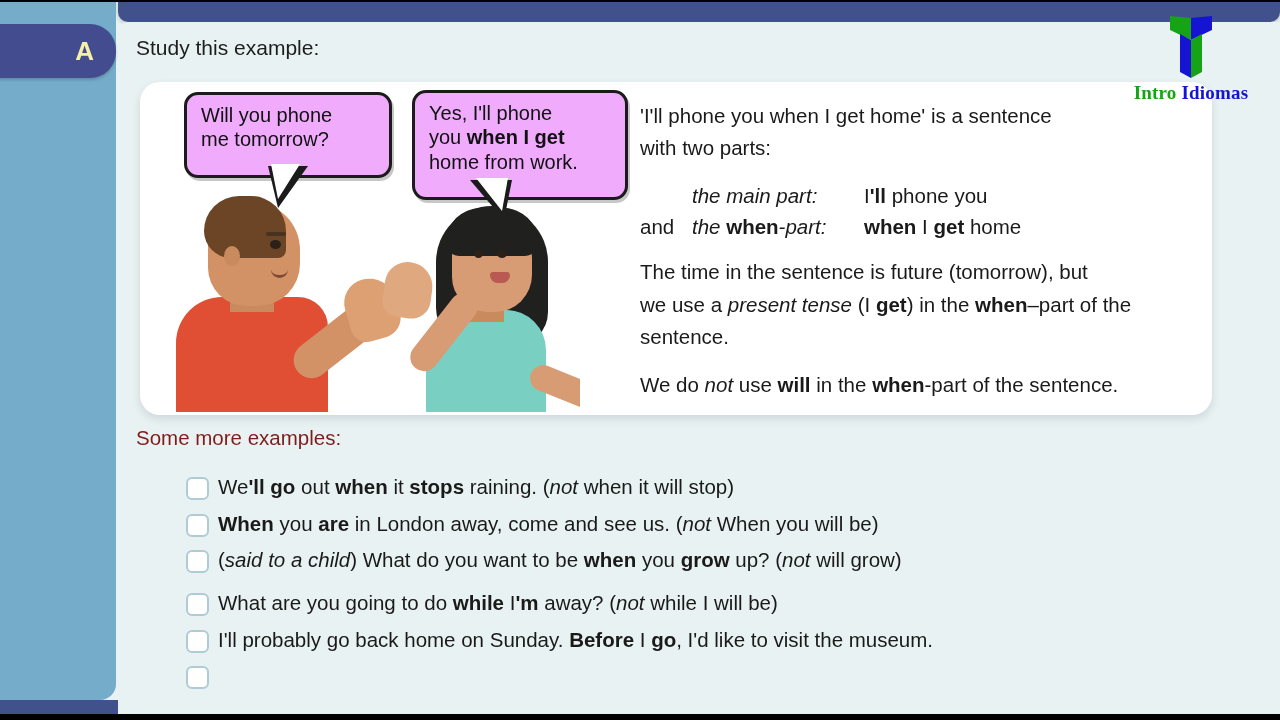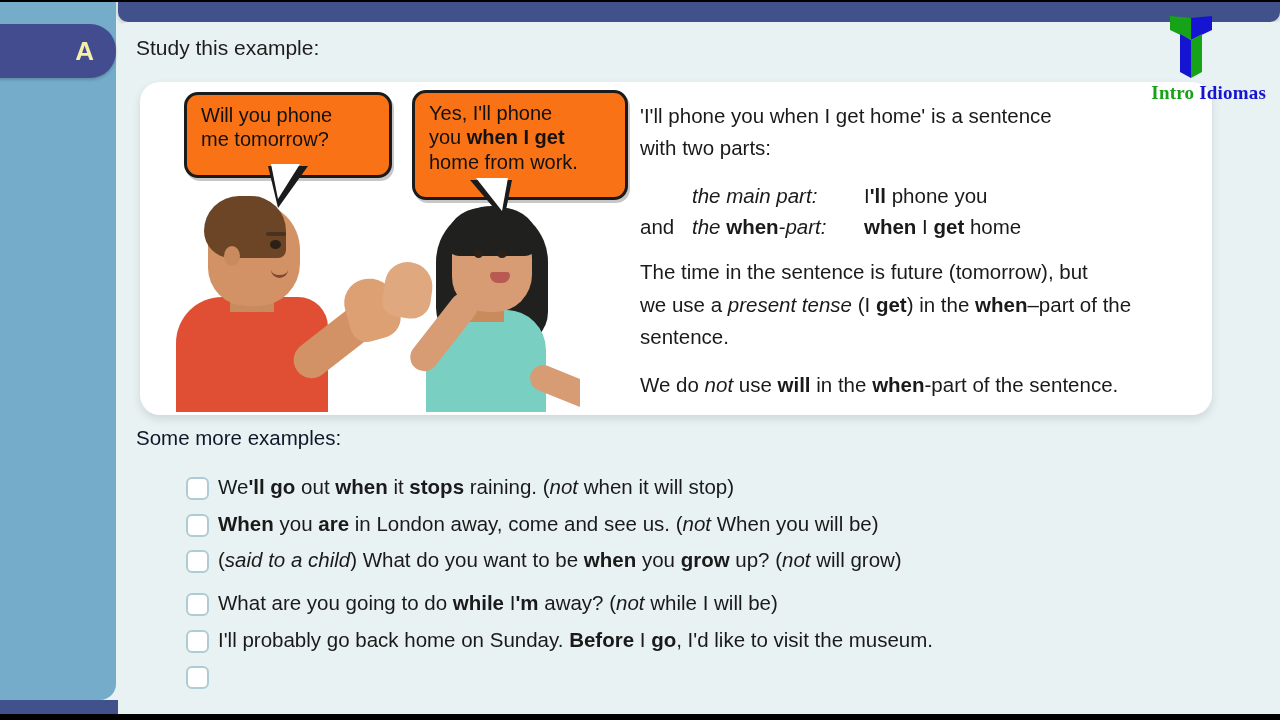--- a/index.html
+++ b/index.html
@@ -63,21 +63,21 @@
 
   
   .card{
     position:absolute;left:22px;top:60px;width:1072px;height:333px;
     background:#ffffff;border-radius:20px;
     box-shadow:0 4px 9px rgba(20,40,60,.13);
   }
 
   
   .bubble{
-    position:absolute;background:#f97316;border:3px solid #1b1b1b;border-radius:14px;
+    position:absolute;background:#f0abfc;border:3px solid #1b1b1b;border-radius:14px;
     padding:8px 13px 23px 14px;font-size:20px;line-height:1.22;color:#111;
     box-shadow:2px 3px 0 rgba(0,0,0,.22);
   }
   .bubble b{font-weight:700;}
   .bubble-a{left:44px;top:10px;width:175px;}
   .bubble-b{left:272px;top:8px;width:183px;}
   .tail{position:absolute;width:0;height:0;}
   .tail-a{
     left:128px;top:84px;
     border-left:10px solid transparent;border-right:30px solid transparent;
@@ -181,42 +181,42 @@
   .explain b{font-weight:700;}
   .explain i{font-style:italic;}
   .parts{margin:2px 0 14px 0;}
   .part-row{display:flex;align-items:center;line-height:1.5;}
   .part-and{width:52px;flex:none;}
   .part-lbl{width:172px;flex:none;font-style:italic;}
   .part-lbl b{font-style:normal;}
 
   
   .lead{
-    position:absolute;font-size:20.5px;color:#0f172a;
+    position:absolute;font-size:20.5px;color:#7f1d1d;
   }
   .lead b{font-weight:700;}
   .lead-1{left:18px;top:404px;}
   .lead-2{left:18px;top:540px;}
 
   ul.ex{list-style:none;margin:0;padding:0;position:absolute;}
   ul.ex-1{left:60px;top:430px;margin-top:20px;}
   ul.ex-2{left:60px;top:566px;}
   ul.ex li{
     position:relative;padding-left:40px;margin-bottom:7px;
     font-size:20.5px;color:#1a1a1a;line-height:1.44;white-space:nowrap;
   }
   ul.ex li .box{
     position:absolute;left:8px;top:5px;width:19px;height:19px;
     border:2.5px solid #aecbd6;border-radius:6px;background:#ffffff;
   }
   ul.ex li b{font-weight:700;}
   ul.ex li i{font-style:italic;}
 
   
-  .brand{position:absolute;right:14px;top:10px;width:150px;text-align:right;}
+  .brand{position:absolute;right:14px;top:10px;width:150px;text-align:center;}
   .brand-mark{width:66px;height:70px;display:block;margin:0 auto;}
   .brand-name{
     margin-top:2px;font-size:19px;font-weight:700;letter-spacing:.2px;
     font-family:"Liberation Serif", serif;
   }
   .brand-name .g{color:#17a317;}
   .brand-name .b{color:#1414d2;}
 
   
   .bar-t{position:absolute;left:0;top:0;width:1280px;height:2px;background:#000;}

